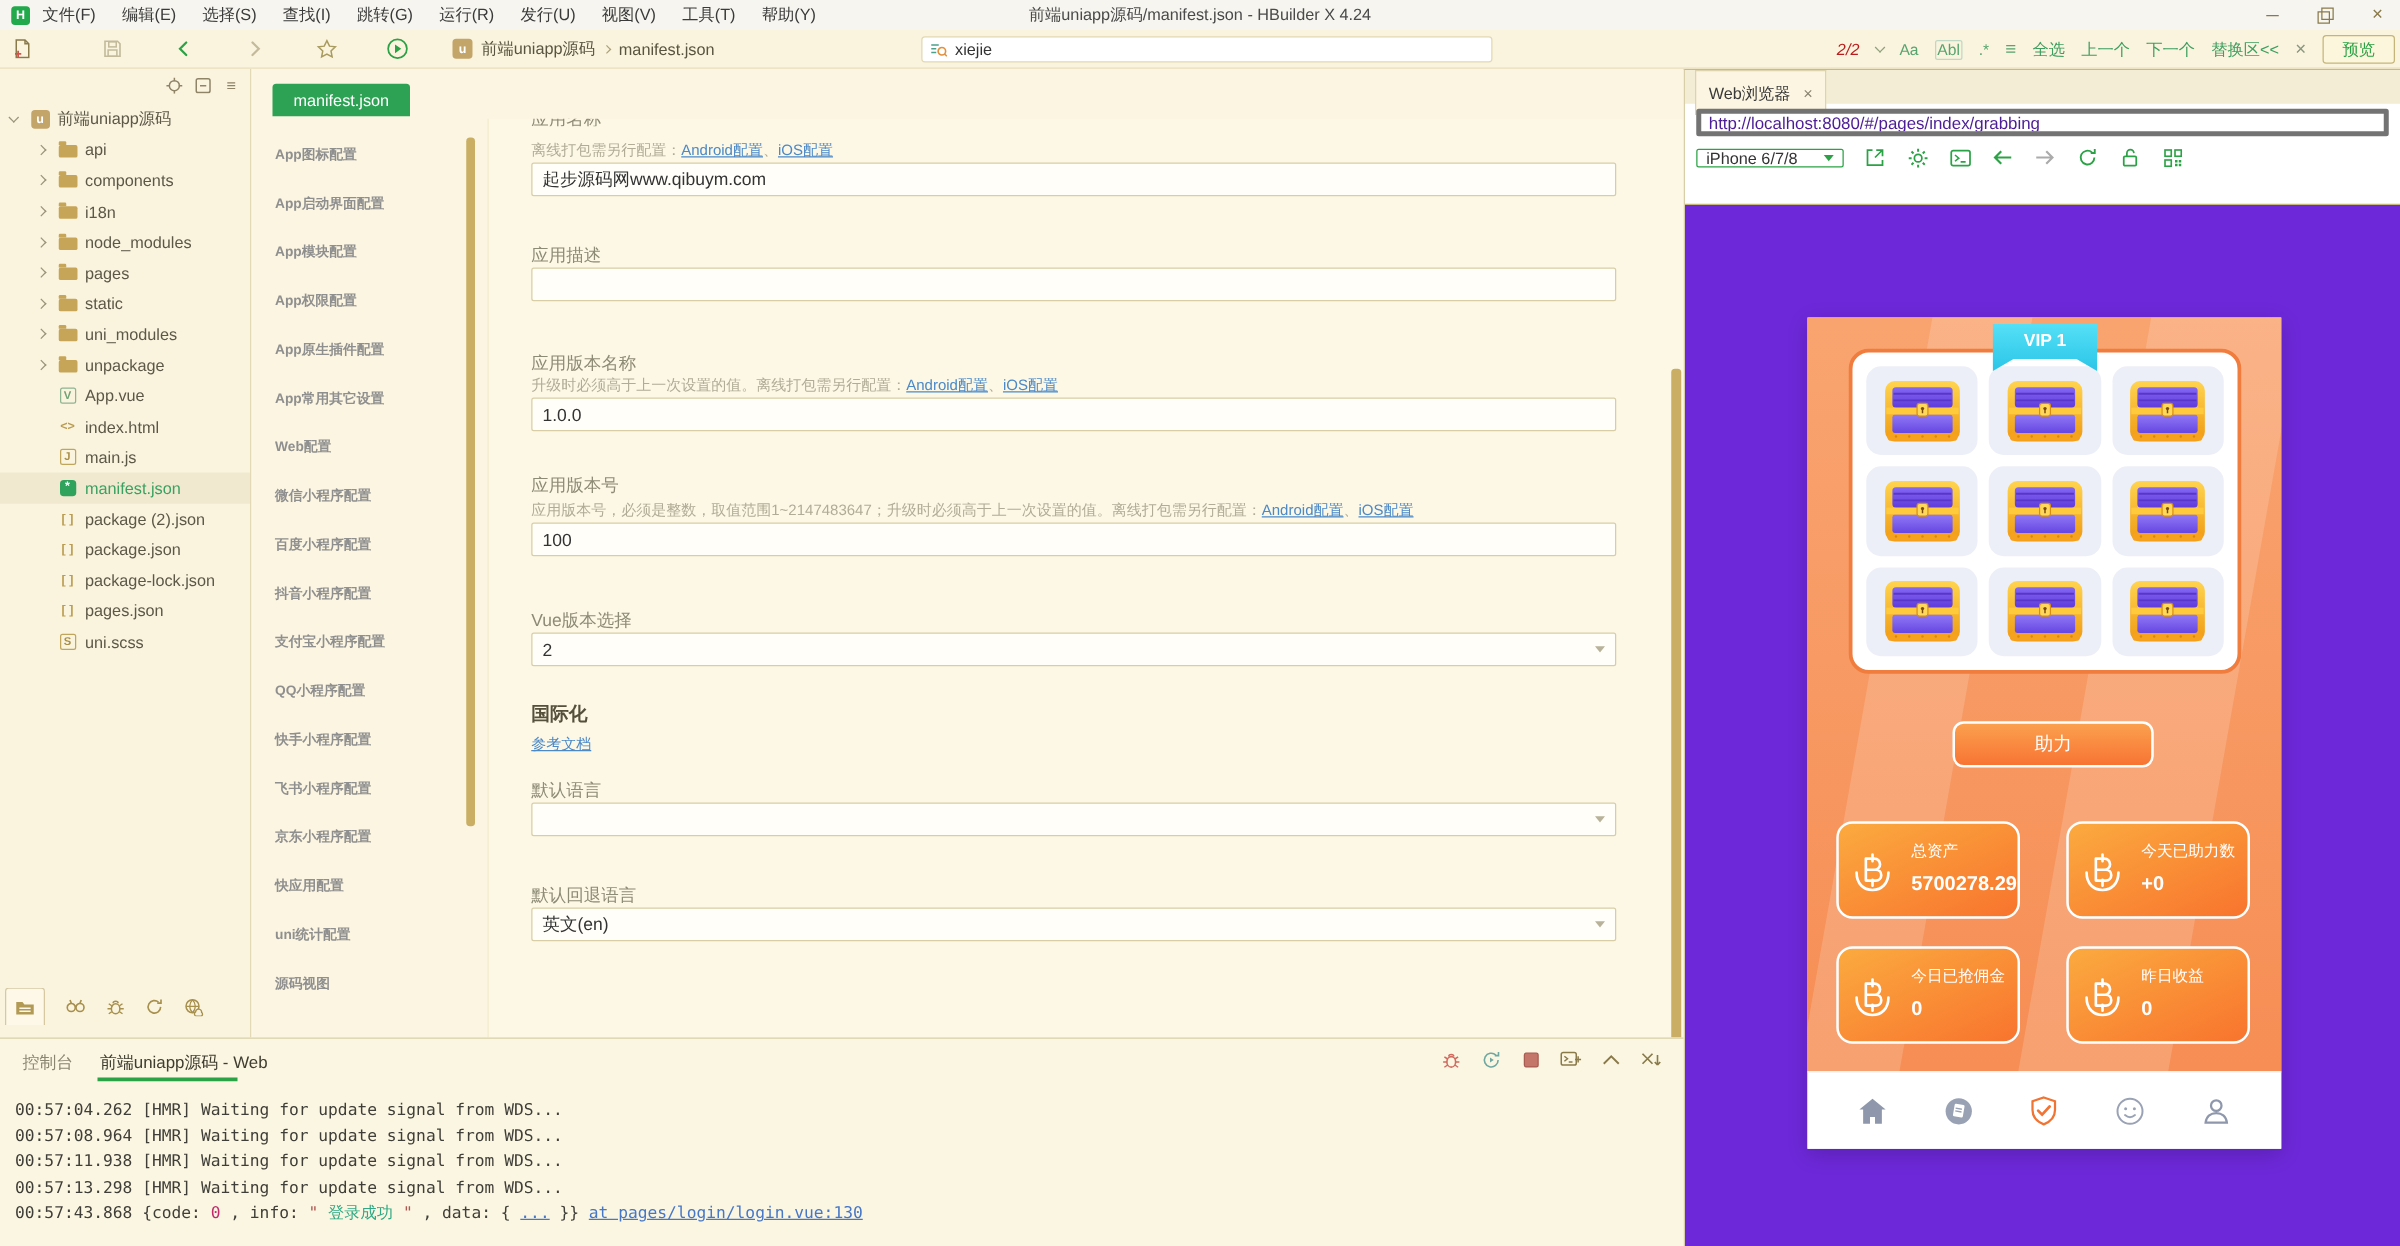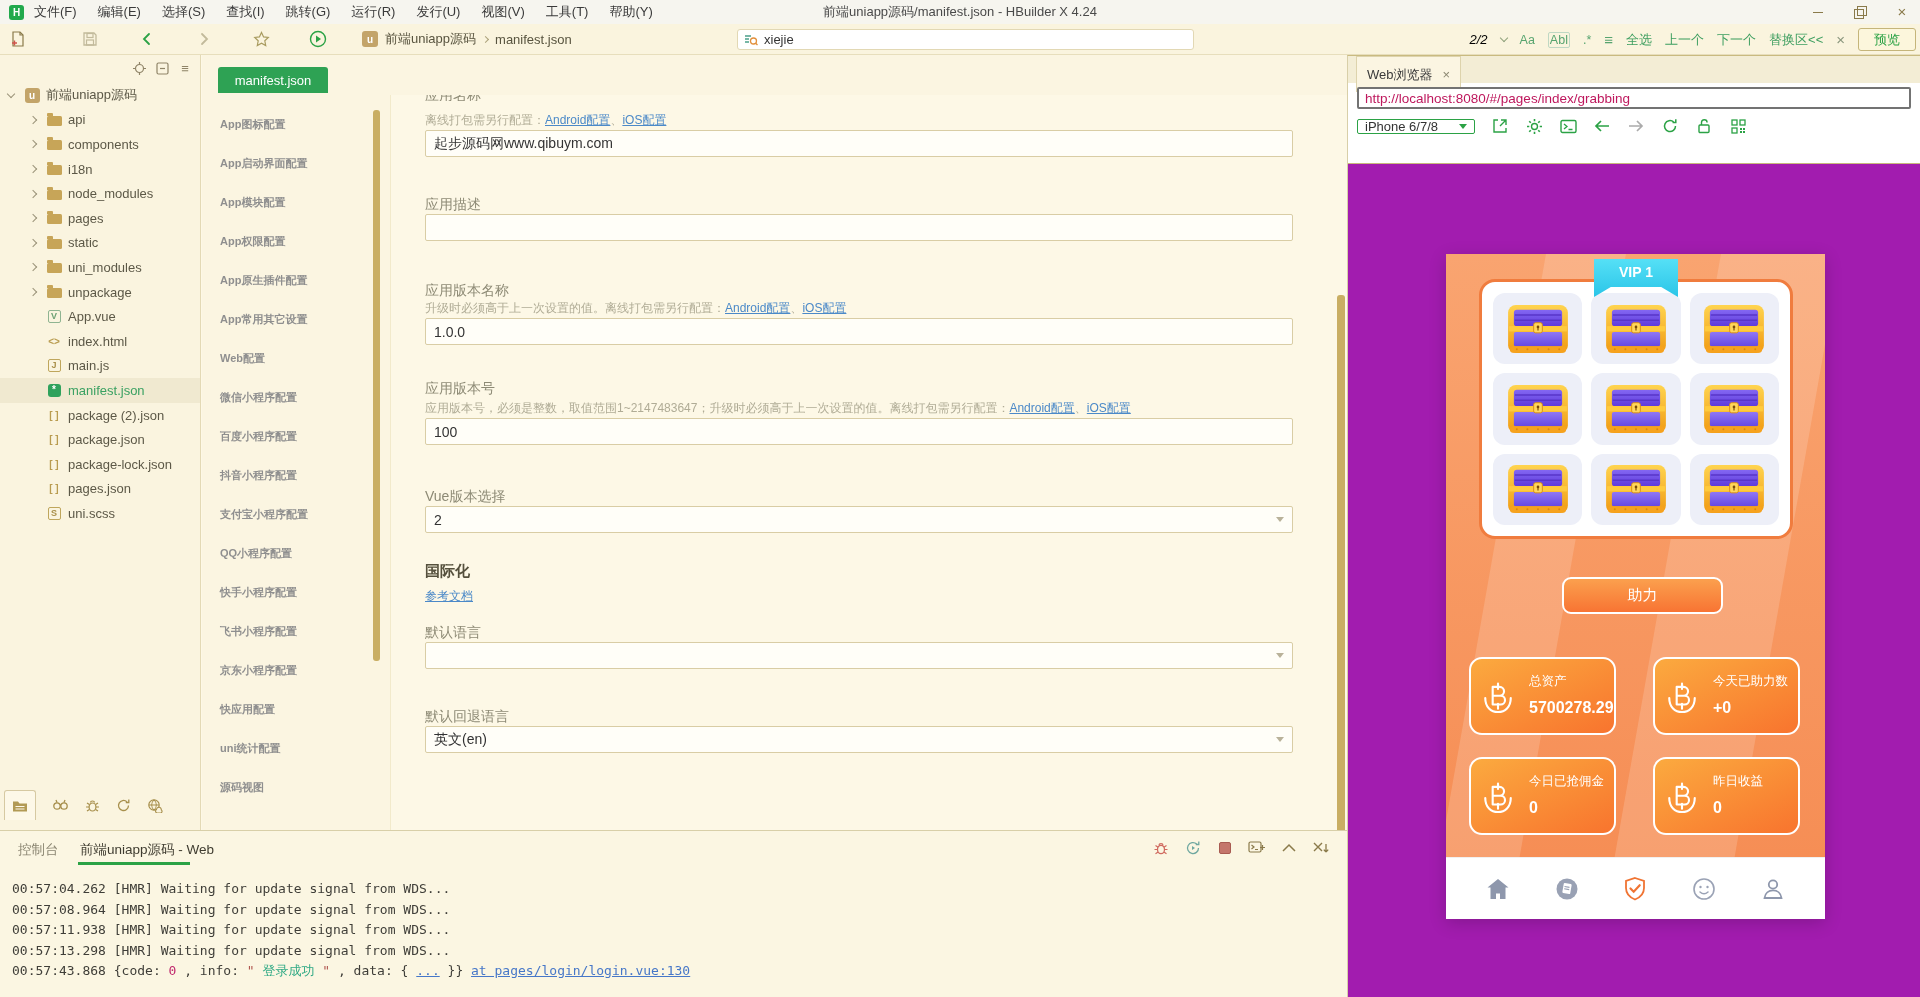--- a/index.html
+++ b/index.html
@@ -24,21 +24,21 @@
   .toolbar { position:absolute; top:24px; left:0; width:1920px; height:31px; background:#FAF4DE; border-bottom:1px solid #E7DEBC; z-index:29; }
   .tb-ic { position:absolute; top:5px; width:20px; height:20px; display:flex; align-items:center; justify-content:center; cursor:pointer; }
   .crumbs { position:absolute; left:362px; top:0; height:30px; display:flex; align-items:center; gap:7px; }
   .uni-badge { width:16px; height:16px; background:#C3A469; border-radius:3px; color:#fff; font-size:10px; font-weight:bold; display:flex; align-items:center; justify-content:center; }
   .crumb { font-size:13px; color:#58543F; cursor:pointer; }
   .crumb-sep { width:5px; height:5px; border-right:1.4px solid #ABA179; border-bottom:1.4px solid #ABA179; transform:rotate(-45deg); }
   .searchbox { position:absolute; left:737px; top:5px; width:457px; height:21px; background:#FFFFFF; border:1px solid #E2D8B4; border-radius:3px; display:flex; align-items:center; padding:0 6px; gap:6px; }
   .searchbox input { border:none; outline:none; flex:1; font-size:13px; color:#333; background:transparent; font-family:inherit; }
   .findbar { position:absolute; right:4px; top:0; height:31px; display:flex; align-items:center; gap:13px; }
   .find-lab { font-size:13px; color:#3D9E5F; cursor:pointer; }
-  .find-counter { font-size:13px; font-style:italic; color:#000000; }
+  .find-counter { font-size:13px; font-style:italic; color:#b91c1c; }
   .chev-s { width:6px; height:6px; border-right:1.5px solid #8FA17B; border-bottom:1.5px solid #8FA17B; transform:rotate(45deg); margin-top:-3px; cursor:pointer; }
   .find-ic { font-size:12.5px; color:#57A46F; cursor:pointer; }
   .find-ic.underlined { border:1px solid #BFD8C3; padding:0 1px; border-radius:2px; }
   .find-x { font-size:15px; color:#8A967D; cursor:pointer; }
   .preview-btn { height:23px; padding:0 15px; background:#FCF6DC; border:1px solid #C5B57A; border-radius:3px; color:#2BA245; font-size:13px; cursor:pointer; }
 
   
   .explorer { position:absolute; top:55px; left:0; width:201px; height:775px; background:#FAF4DF; border-right:1px solid #E3D9B5; }
   .exp-head { position:absolute; top:6px; right:8px; display:flex; gap:9px; align-items:center; color:#8F8468; }
   .exp-head .hic { width:14px; height:14px; display:flex; align-items:center; justify-content:center; cursor:pointer; font-size:13px; }
@@ -98,27 +98,27 @@
   .tok-num { color:#C12B6E; }
   .tok-q { color:#B0564F; }
   .tok-str { color:#2FA984; }
   .tok-link { color:#4677C8; text-decoration:underline; cursor:pointer; }
 
   
   .browser { position:absolute; top:55px; left:1347px; width:573px; height:942px; background:#fff; border-left:1px solid #D8CFA8; border-top:1px solid #C9BA80; }
   .br-tabbar { position:absolute; top:0; left:0; right:0; height:27px; background:#F3EDD5; }
   .br-tab { position:absolute; left:8px; top:0; height:36px; padding:0 10px; background:#FBF5E2; border:1px solid #DDD3AC; border-bottom:none; display:flex; align-items:center; gap:10px; font-size:13px; color:#3A3A3A; cursor:pointer; }
   .br-tab .x { color:#8A8670; font-size:13px; cursor:pointer; }
-  .br-url { position:absolute; left:9px; right:9px; top:31px; height:22px; border:2px solid #737373; border-radius:2px; font-size:13.5px; color:#be185d; padding:0 6px; font-family:inherit; background:#fff; }
+  .br-url { position:absolute; left:9px; right:9px; top:31px; height:22px; border:4px solid #737373; border-radius:2px; font-size:13.5px; color:#4c1d95; padding:0 6px; font-family:inherit; background:#fff; }
   .br-devrow { position:absolute; left:9px; top:57px; height:26px; right:9px; display:flex; align-items:center; gap:16px; }
   .dev-select { width:118px; height:15px; border:1.5px solid #2BA245; border-radius:2px; display:flex; align-items:center; justify-content:space-between; padding:0 7px; font-size:13px; color:#333; cursor:pointer; }
   .dev-tri { width:0; height:0; border-left:4px solid transparent; border-right:4px solid transparent; border-top:5px solid #2BA245; }
   .br-ic { width:18px; height:18px; display:flex; align-items:center; justify-content:center; cursor:pointer; }
   .br-sep { position:absolute; left:0; right:0; top:107px; height:1px; background:#C8B77C; }
-  .viewport { position:absolute; left:0; right:0; top:108px; bottom:0; background:#a21caf; }
+  .viewport { position:absolute; left:0; right:0; top:108px; bottom:0; background:#6d28d9; }
 
   
   .phone { position:absolute; left:98px; top:90px; width:379px; height:665px; box-shadow:0 4px 16px rgba(0,0,0,.18); background:#fff; }
   .screen { position:absolute; left:0; top:0; width:379px; height:603px; background:linear-gradient(180deg,#F9A470 0%,#F68E55 100%); overflow:hidden; }
   .stripe { position:absolute; top:-40px; height:760px; background:rgba(255,255,255,.16); transform:skewX(-10deg); }
   .stripe.s1 { left:40px; width:80px; }
   .stripe.s2 { left:215px; width:120px; }
   .vip-ribbon { position:absolute; left:148px; top:5px; width:84px; height:38px; background:linear-gradient(180deg,#55E0F6,#2BC5E8); clip-path:polygon(0 0,100% 0,100% 100%,80% 74%,20% 74%,0 100%); z-index:3; display:flex; justify-content:center; }
   .vip-ribbon span { color:#fff; font-weight:bold; font-size:14px; margin-top:5px; }
   .chest-card { position:absolute; left:33px; top:25px; width:314px; height:260px; background:#fff; border:3px solid #F07C3E; border-radius:16px; padding:11px; display:grid; grid-template-columns:repeat(3,1fr); gap:9px; z-index:2; }

